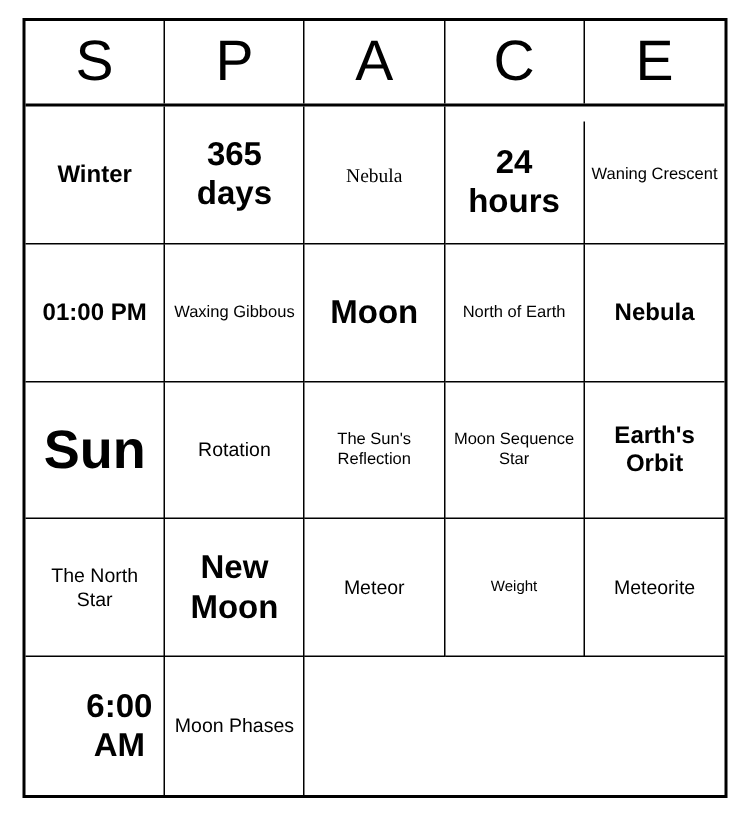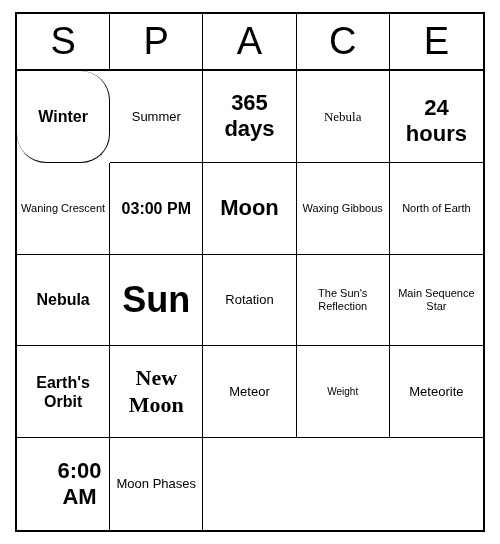--- a/index.html
+++ b/index.html
@@ -77,36 +77,36 @@
 
 <div class="bingo-card">
   <div class="header-row">
   <div class="header-cell">S</div>
       <div class="header-cell">P</div>
       <div class="header-cell">A</div>
       <div class="header-cell">C</div>
       <div class="header-cell">E</div>
     </div>
   <div class="grid">
-  <div class="cell" style="font-size: 16px; font-weight: bold; border-radius: 29px;">Winter</div>
-      <div class="cell" style="font-size: 13px;">Summer</div>
+  <div class="cell" style="font-size: 16px; font-weight: bold;">Winter</div>
       <div class="cell" style="font-size: 22px; font-weight: bold;">365 days</div>
       <div class="cell" style="font-size: 13px; font-family: Liberation Serif, serif;">Nebula</div>
       <div class="cell" style="font-size: 22px; font-weight: bold; margin-top: 10px;">24 hours</div>
       <div class="cell" style="font-size: 11px;">Waning Crescent</div>
-      <div class="cell" style="font-size: 16px; font-weight: bold;">03:00 PM</div>
+      <div class="cell" style="font-size: 16px; font-weight: bold;">01:00 PM</div>
+      <div class="cell" style="font-size: 11px;">Waxing Gibbous</div>
       <div class="cell" style="font-size: 22px; font-weight: bold;">Moon</div>
-      <div class="cell" style="font-size: 11px;">Waxing Gibbous</div>
       <div class="cell" style="font-size: 11px;">North of Earth</div>
       <div class="cell" style="font-size: 16px; font-weight: bold;">Nebula</div>
       <div class="cell" style="font-size: 36px; font-weight: bold;">Sun</div>
       <div class="cell" style="font-size: 13px;">Rotation</div>
       <div class="cell" style="font-size: 11px;">The Sun's Reflection</div>
-      <div class="cell" style="font-size: 11px;">Main Sequence Star</div>
+      <div class="cell" style="font-size: 11px;">Moon Sequence Star</div>
       <div class="cell" style="font-size: 16px; font-weight: bold;">Earth's Orbit</div>
-      <div class="cell" style="font-size: 22px; font-weight: bold; font-family: Liberation Serif, serif;">New Moon</div>
+      <div class="cell" style="font-size: 13px;">The North Star</div>
+      <div class="cell" style="font-size: 22px; font-weight: bold;">New Moon</div>
       <div class="cell" style="font-size: 13px;">Meteor</div>
       <div class="cell" style="font-size: 10px;">Weight</div>
       <div class="cell" style="font-size: 13px; text-align: center;">Meteorite</div>
       <div class="cell" style="font-size: 22px; font-weight: bold; margin-left: 33px;">6:00 AM</div>
       <div class="cell" style="font-size: 13px;">Moon Phases</div>
     </div>
 </div>
 
 </body></html>

